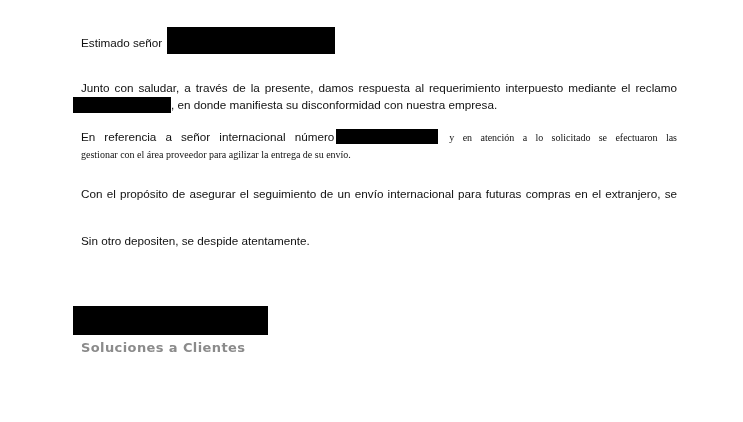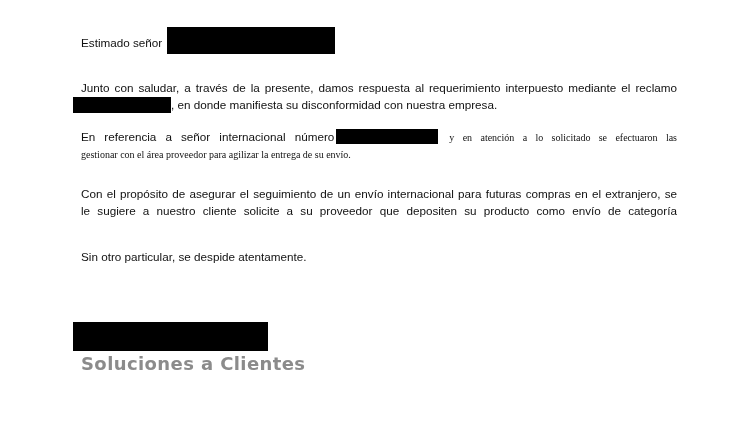--- a/index.html
+++ b/index.html
@@ -47,21 +47,21 @@
 
   
   .closing { margin-top: 30px; line-height: 16px; }
 
   
   .red-signature { display: block; width: 195px; height: 29px; margin-left: -8px; margin-top: 57px; }
   .sig-text {
     margin-top: 3px;
     font-family: "DejaVu Sans", sans-serif;
     font-weight: bold;
-    font-size: 18px;
+    font-size: 13px;
     line-height: 20px;
     color: #8b8b8b;
     letter-spacing: 0.4px;
   }
 </style>
 </head>
 <body>
 
 <div class="page">
   <div class="content">
@@ -79,24 +79,23 @@
       </div>
     </div>
 
     <div class="para2 body-text">
       <div class="jline"><span>En referencia a señor internacional número</span><span class="redaction red-tracking"></span> <span class="serif-seg">y en atención a lo solicitado se efectuaron las</span></div>
       <div class="serif-seg">gestionar con el área proveedor para agilizar la entrega de su envío.</div>
     </div>
 
     <div class="para3 body-text">
       <div class="jline">Con el propósito de asegurar el seguimiento de un envío internacional para futuras compras en el extranjero, se</div>
-      <div class="jline">le sugiere a nuestro cliente solicite a su proveedor que depositen su producto como envío de categoría</div>
     </div>
 
-    <div class="closing body-text">Sin otro particular, se despide atentamente.</div>
+    <div class="closing body-text">Sin otro depositen, se despide atentamente.</div>
 
     <span class="redaction red-signature"></span>
 
     <div class="sig-text">
       <div>Soluciones a Clientes</div>
     </div>
 
   </div>
 </div>
 

